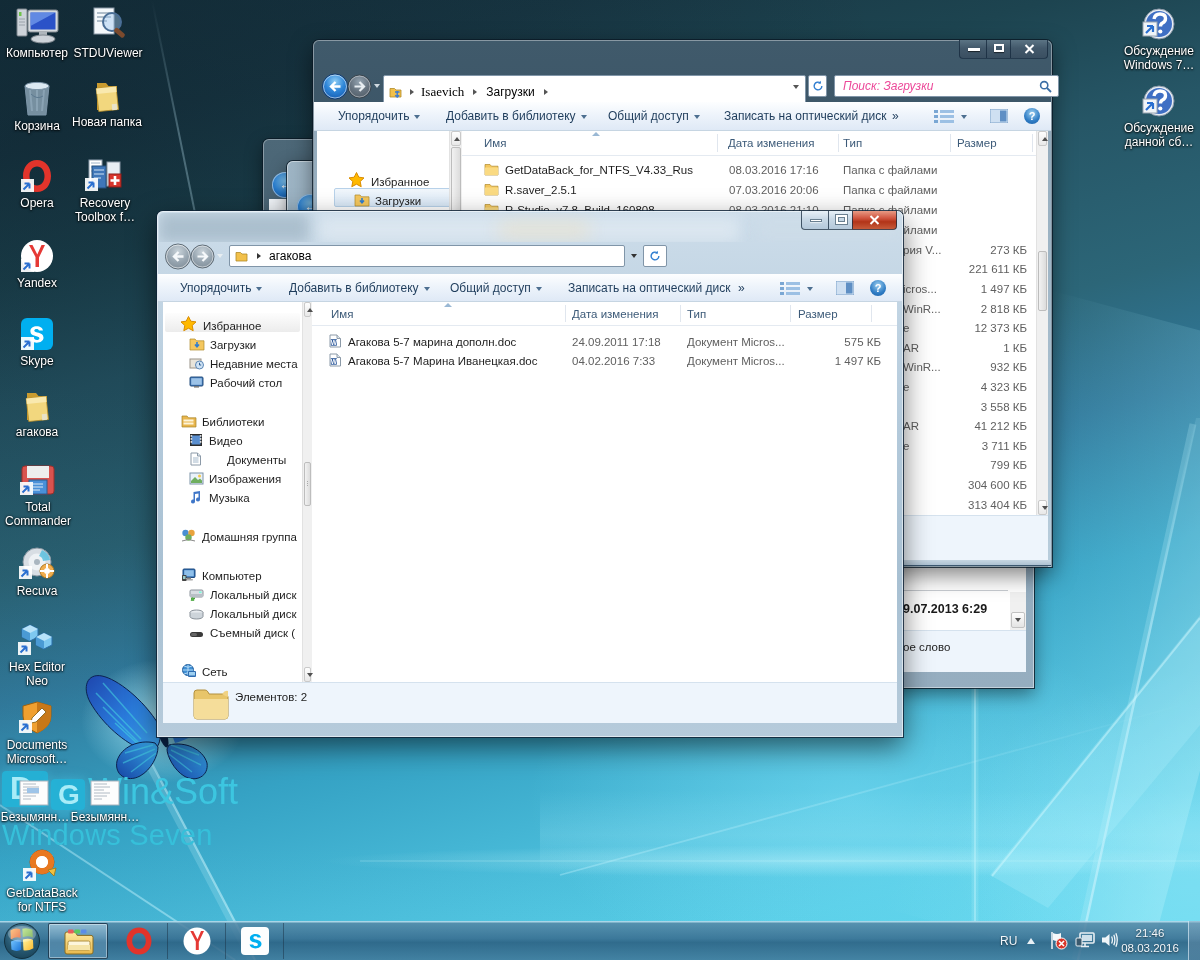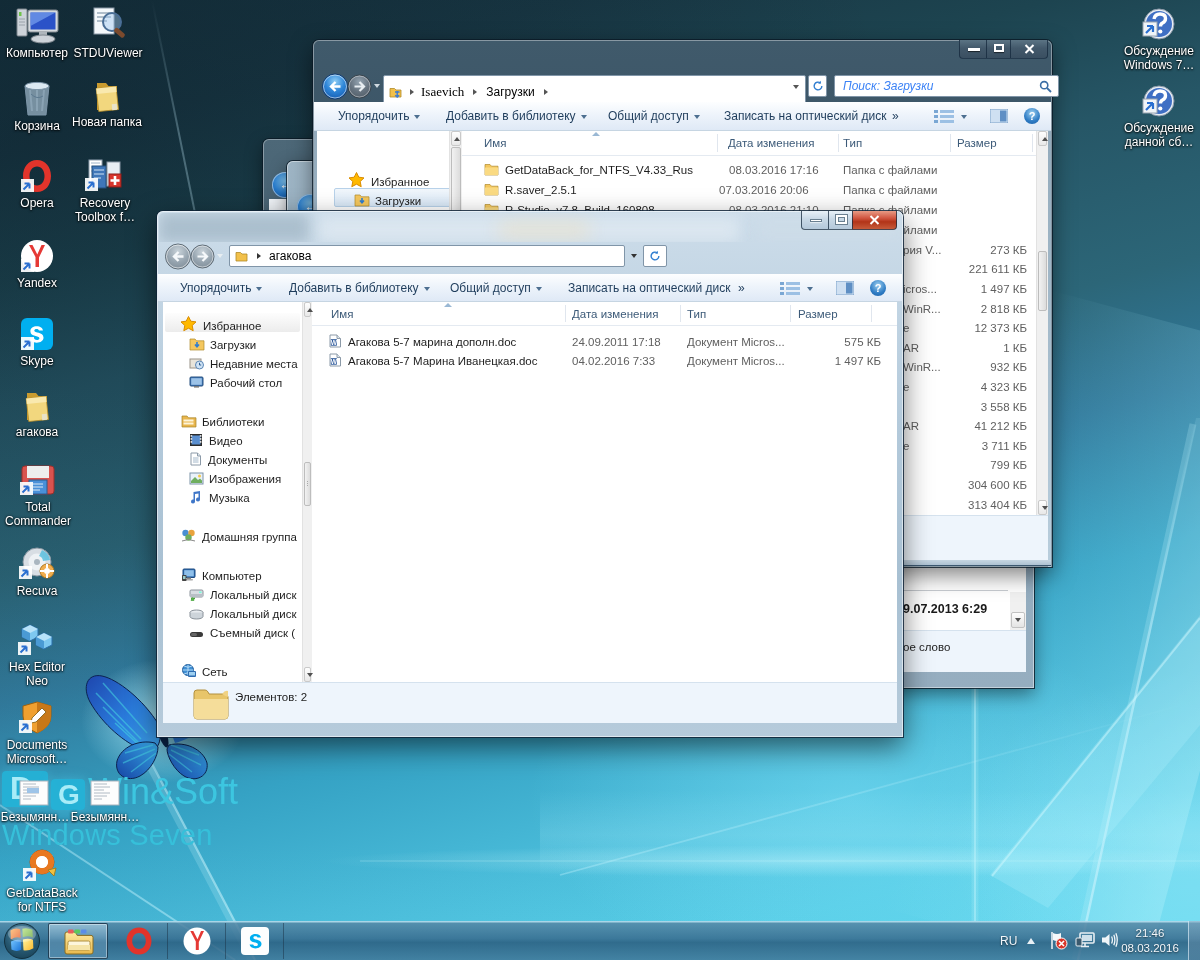--- a/index.html
+++ b/index.html
@@ -50,21 +50,21 @@
 .hdr .sep{position:absolute;top:3px;bottom:3px;width:1px;background:#e0e6ee}
 .row{position:absolute;font-size:11.5px;color:#1d1d1d;white-space:nowrap;display:flex;align-items:center}
 .gray{color:#5f5f5f}
 
 .sb{position:absolute;background:#f0f0f0;border-left:1px solid #e2e2e2}
 .sb .ar{position:absolute;left:1px;right:1px;height:15px;background:linear-gradient(#fefefe,#e8e8e8);border:1px solid #c9c9c9;border-radius:2px}
 .sb .th{position:absolute;left:1px;right:1px;background:linear-gradient(90deg,#f2f2f2,#dcdcdc);border:1px solid #bdbdbd;border-radius:2px}
 .tri{width:0;height:0;position:absolute}
 
 .field{position:absolute;background:#fff;border:1px solid #8095a8;border-radius:2px;font-size:12px;display:flex;align-items:center}
-.search i{color:#3b82f6;font-style:italic}
+.search i{color:#ec4899;font-style:italic}
 .crumbtxt{color:#000}
 .statusbar{position:absolute;background:#eef5fc;border-top:1px solid #d5e2ee;font-size:11.5px;color:#1d1d1d}
 </style></head>
 <body>
 <div id="wp">
 
  <div class="abs glow1"></div>
  <div class="abs glow2"></div>
  <div class="abs band"></div>
  <div class="abs bglow"></div>
@@ -490,21 +490,21 @@
     <span style="position:absolute;left:43px">GetDataBack_for_NTFS_V4.33_Rus</span>
     <span class="gray" style="position:absolute;left:267px">08.03.2016 17:16</span>
     <span class="gray" style="position:absolute;left:381px">Папка с файлами</span>
    </div>
    <div class="row" style="left:0;top:23px;width:574px;height:19px">
     <svg style="position:absolute;left:22px;top:3px" width="15" height="13" viewBox="0 0 15 13">
             <path d="M1 1.5 L6 1.5 L7.5 3.2 L14 3.2 L14 12 L1 12 Z" fill="#f4c75e" stroke="#b08a2a" stroke-width=".7"></path>
             <path d="M1 4.5 L14 4.5 L14 12 L1 12 Z" fill="#fada82"></path>
           </svg>
     <span style="position:absolute;left:43px">R.saver_2.5.1</span>
-    <span class="gray" style="position:absolute;left:257px">07.03.2016 20:06</span>
+    <span class="gray" style="position:absolute;left:267px">07.03.2016 20:06</span>
     <span class="gray" style="position:absolute;left:381px">Папка с файлами</span>
    </div>
    <div class="row" style="left:0;top:43px;width:574px;height:19px">
     <svg style="position:absolute;left:22px;top:3px" width="15" height="13" viewBox="0 0 15 13">
             <path d="M1 1.5 L6 1.5 L7.5 3.2 L14 3.2 L14 12 L1 12 Z" fill="#f4c75e" stroke="#b08a2a" stroke-width=".7"></path>
             <path d="M1 4.5 L14 4.5 L14 12 L1 12 Z" fill="#fada82"></path>
           </svg>
     <span style="position:absolute;left:43px">R-Studio_v7.8_Build_160808</span>
     <span class="gray" style="position:absolute;left:267px">08.03.2016 21:10</span>
     <span class="gray" style="position:absolute;left:381px">Папка с файлами</span>
@@ -729,21 +729,21 @@
             <rect x="10.8" y="8" width="1.6" height="1.8" fill="#ddd"></rect>
           </svg>
           <span style="margin-left:6px">Видео</span>
         </div>
    <div class="item" style="left:26px;top:145px">
           <svg width="13" height="14" viewBox="0 0 13 14">
             <path d="M2 1 L8.5 1 L11.5 4 L11.5 13 L2 13 Z" fill="#fff" stroke="#8c9aa8"></path>
             <path d="M8.5 1 L8.5 4 L11.5 4" fill="#dfe7ef" stroke="#8c9aa8"></path>
             <path d="M4 6 L9.5 6 M4 8 L9.5 8 M4 10 L9.5 10" stroke="#9ab0c4" stroke-width=".9"></path>
           </svg>
-          <span style="margin-left:6px">Документы</span>
+          <span style="margin-left:25px">Документы</span>
         </div>
    <div class="item" style="left:26px;top:164px">
           <svg width="15" height="13" viewBox="0 0 15 13">
             <rect x="1" y="1" width="13" height="11" fill="#eaf2fa" stroke="#7d93a8"></rect>
             <path d="M2 9 L6 5 L9 8 L11 6.5 L13 8.5 L13 11 L2 11 Z" fill="#6fae5f"></path>
             <circle cx="10.5" cy="4" r="1.5" fill="#f5c84c"></circle>
           </svg>
           <span style="margin-left:5px">Изображения</span>
         </div>
    <div class="item" style="left:26px;top:183px">

